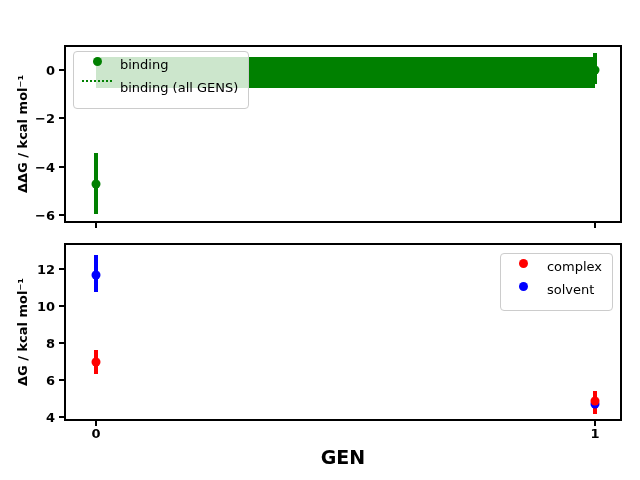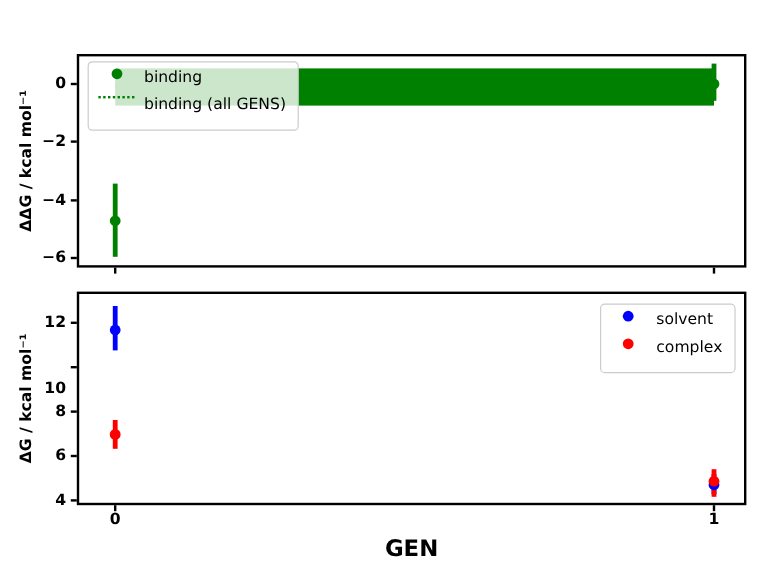--- a/index.html
+++ b/index.html
@@ -87,21 +87,21 @@
             <div class="legend-dotline" style="border-top-color: rgb(0, 128, 0);"></div>
           </div>
           <div class="legend-label">binding (all GENS)</div>
         </div>
       </div>
     </div>
   <div class="axes" id="plot-1">
       <div class="ytick-mark" style="top: 13.8298%;"></div>
       <div class="ytick-label" style="top: 13.8298%;">12</div>
       <div class="ytick-mark" style="top: 35.1064%;"></div>
-      <div class="ytick-label" style="top: 35.1064%; margin-top: 18px;">10</div>
+      <div class="ytick-label" style="top: 35.1064%;">10</div>
       <div class="ytick-mark" style="top: 56.383%;"></div>
       <div class="ytick-label" style="top: 56.383%;">8</div>
       <div class="ytick-mark" style="top: 77.6596%;"></div>
       <div class="ytick-label" style="top: 77.6596%;">6</div>
       <div class="ytick-mark" style="top: 98.9362%;"></div>
       <div class="ytick-label" style="top: 98.9362%;">4</div>
       <div class="xtick-mark" style="left: 5.40541%;"></div>
       <div class="xtick-label" style="left: 5.40541%;">0</div>
       <div class="xtick-mark" style="left: 95.4955%;"></div>
       <div class="xtick-label" style="left: 95.4955%;">1</div>
@@ -109,25 +109,25 @@
       <div class="marker" style="left: 5.40541%; top: 17.0213%; background: rgb(0, 0, 255);"></div>
       <div class="errbar" style="left: 95.4955%; top: 86.1702%; height: 9.57447%; background: rgb(0, 0, 255);"></div>
       <div class="marker" style="left: 95.4955%; top: 91.4894%; background: rgb(0, 0, 255);"></div>
       <div class="errbar" style="left: 5.40541%; top: 60.1064%; height: 13.8298%; background: rgb(255, 0, 0);"></div>
       <div class="marker" style="left: 5.40541%; top: 67.0213%; background: rgb(255, 0, 0);"></div>
       <div class="errbar" style="left: 95.4955%; top: 84.0426%; height: 13.2979%; background: rgb(255, 0, 0);"></div>
       <div class="marker" style="left: 95.4955%; top: 89.8936%; background: rgb(255, 0, 0);"></div>
       <div class="legend upper-right">
         <div class="legend-entry">
           <div class="legend-glyph">
+            <div class="legend-dot" style="background: rgb(255, 0, 0);"></div>
+          </div>
+          <div class="legend-label">complex</div>
+        </div>
+        <div class="legend-entry">
+          <div class="legend-glyph">
             <div class="legend-dot" style="background: rgb(0, 0, 255);"></div>
           </div>
           <div class="legend-label">solvent</div>
-        </div>
-        <div class="legend-entry">
-          <div class="legend-glyph">
-            <div class="legend-dot" style="background: rgb(255, 0, 0);"></div>
-          </div>
-          <div class="legend-label">complex</div>
         </div>
       </div>
     </div>
 </div>
 
 </body></html>

